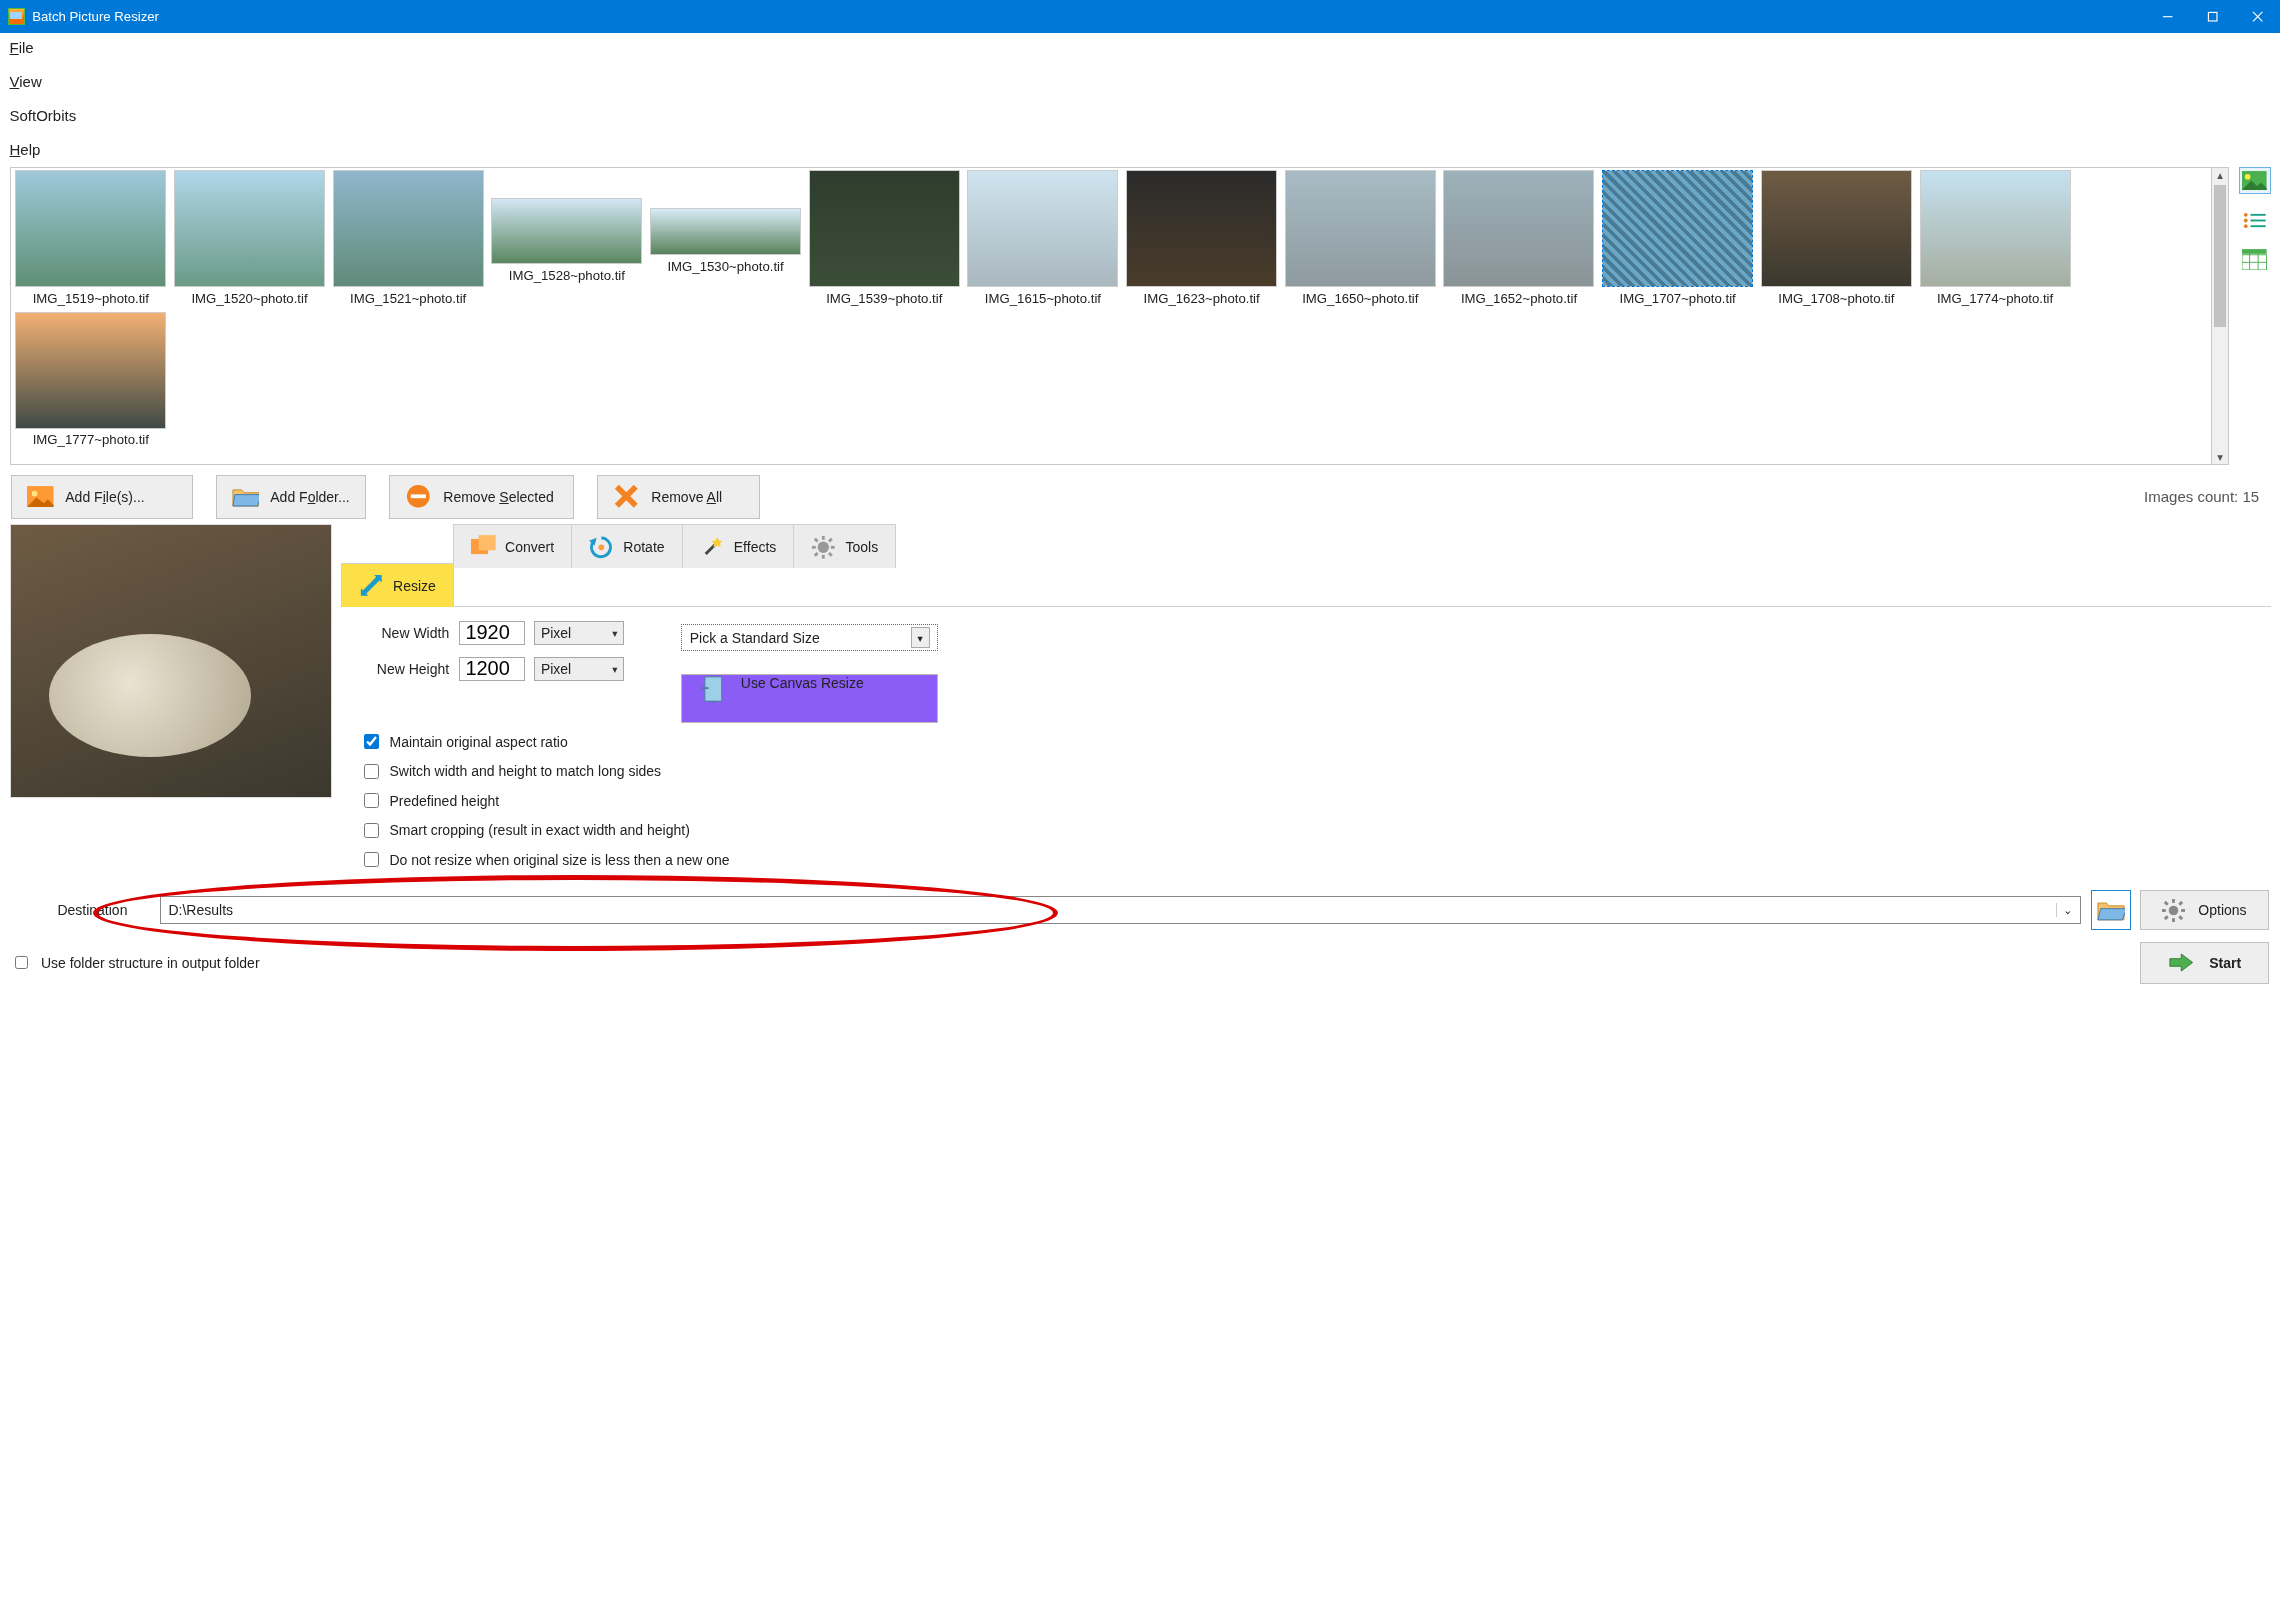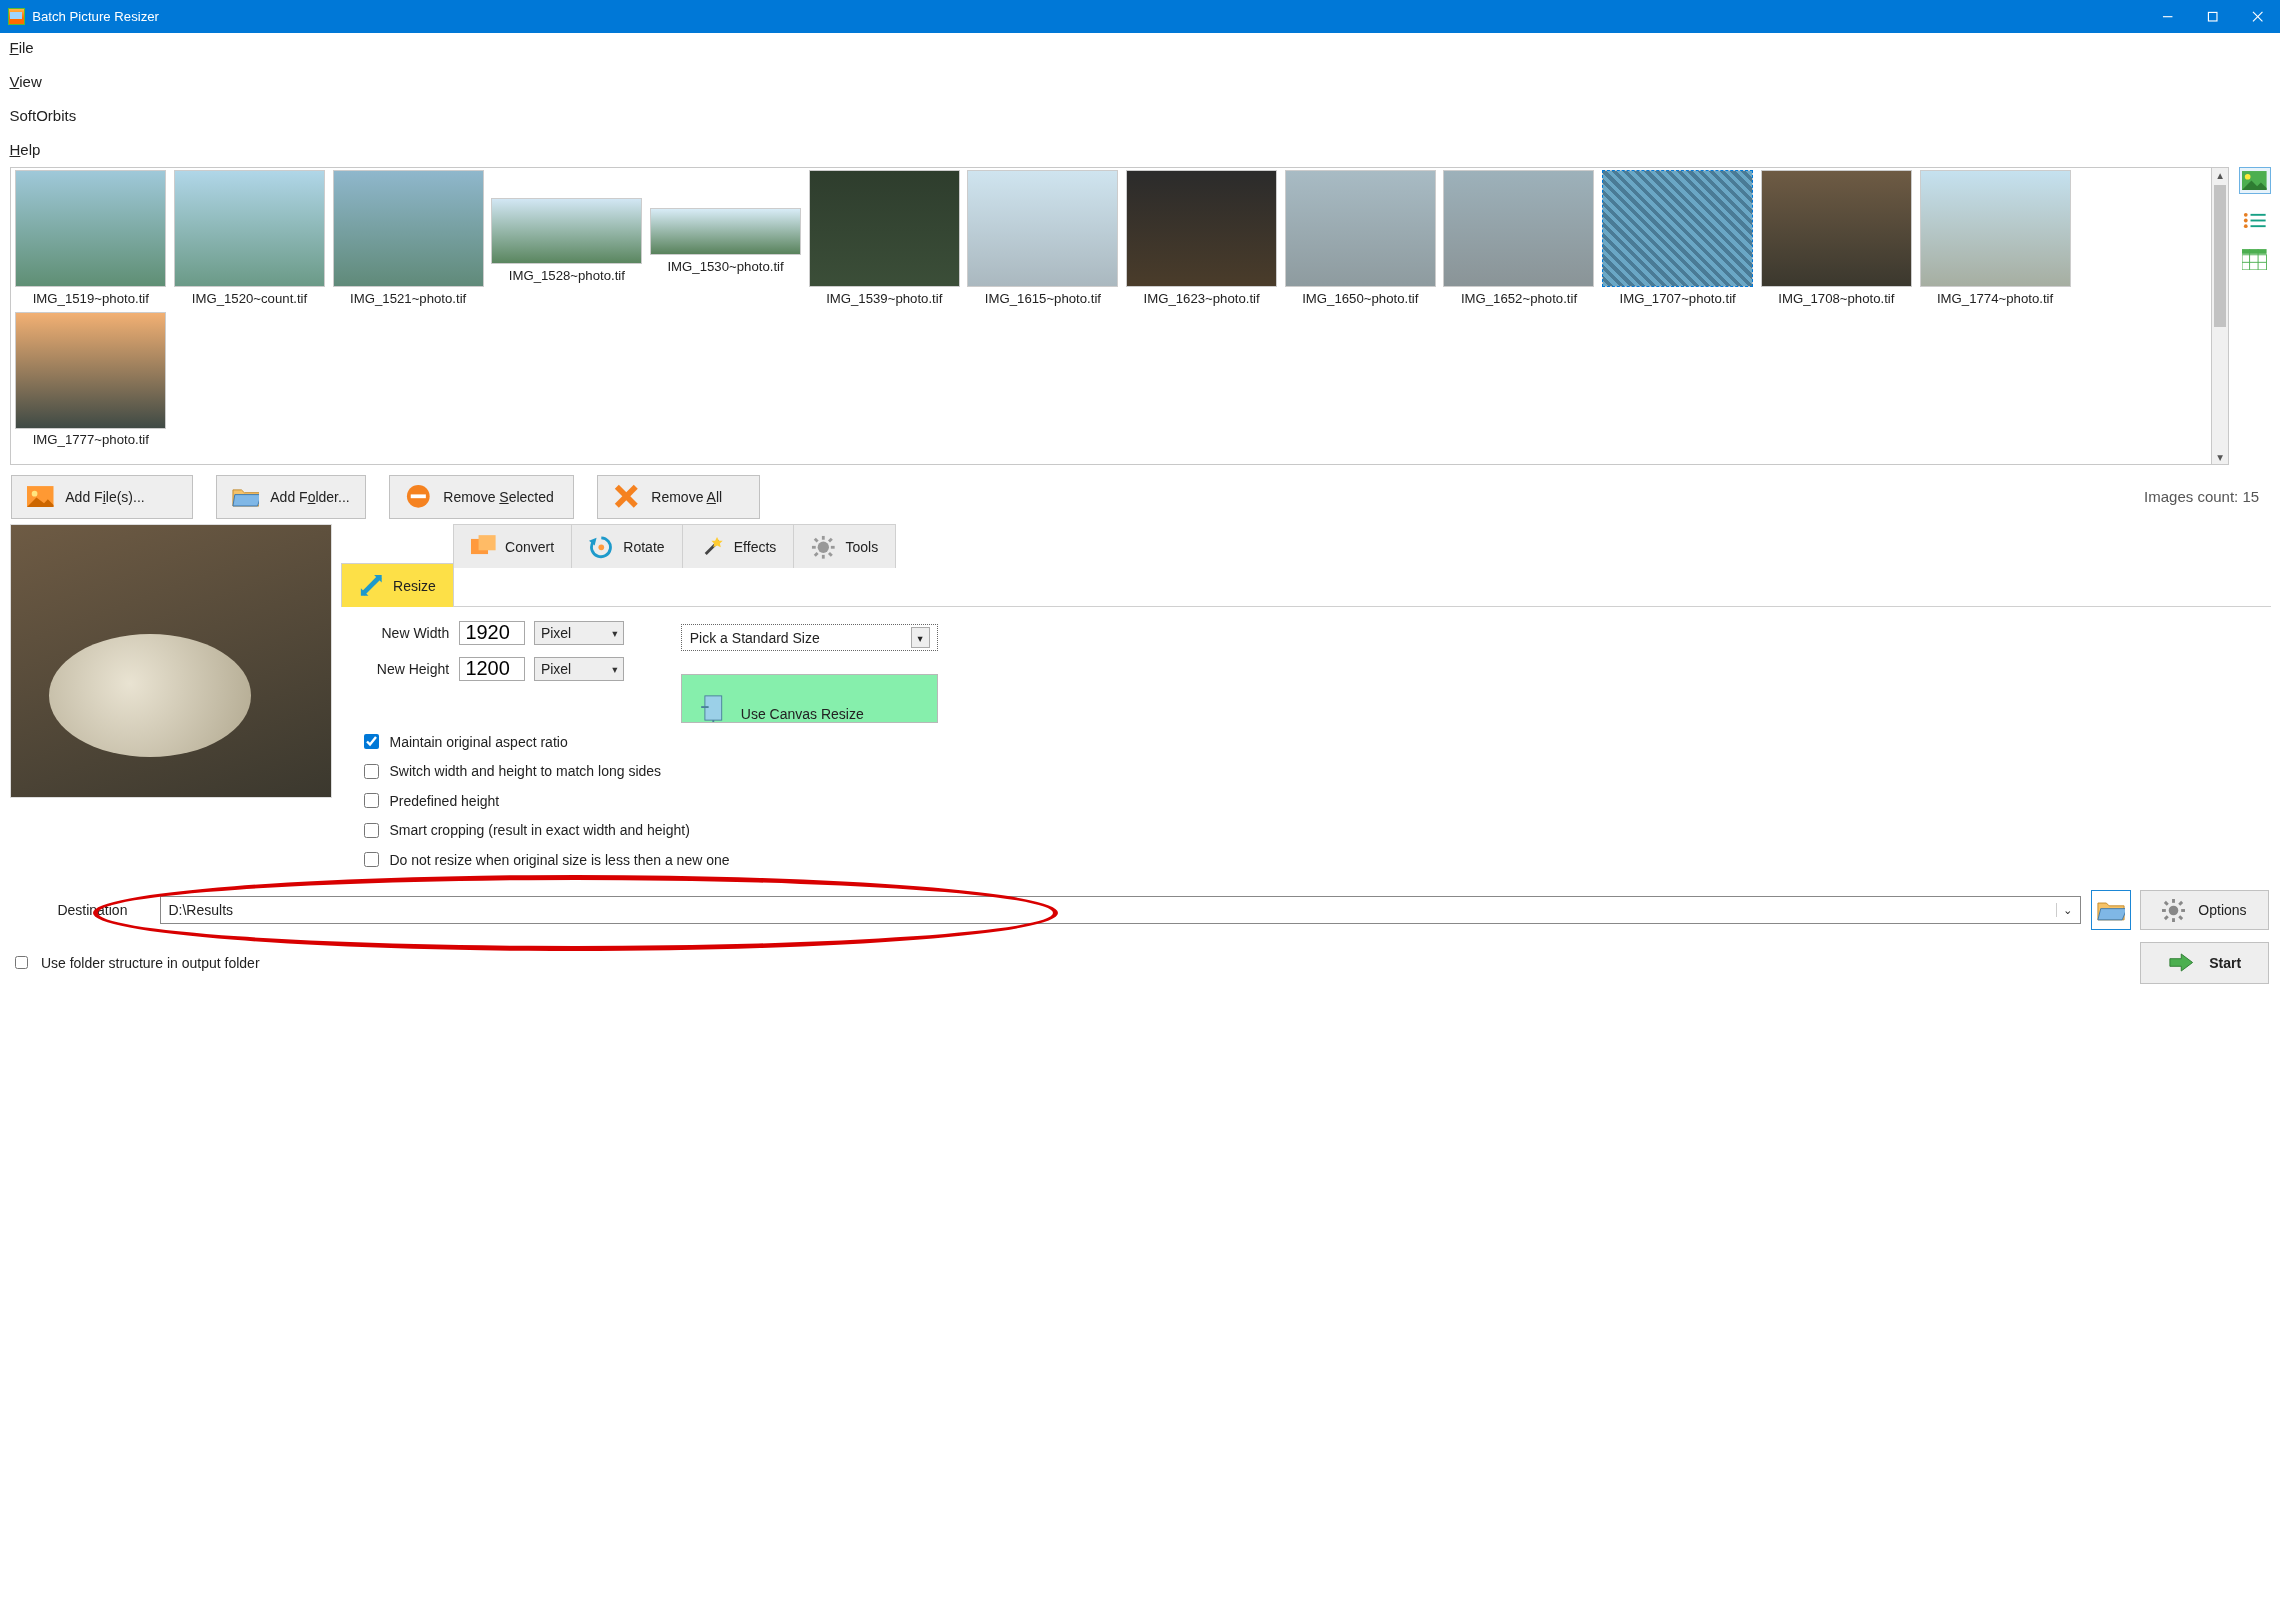--- a/index.html
+++ b/index.html
@@ -69,21 +69,21 @@
 .pane { padding: 13.2px 13.2px 5.7px 13.2px; }
 .frow { display: flex; align-items: center; gap: 9.5px; margin-bottom: 11.4px; }
 .frow .lbl { width: 95px; text-align: right; }
 .frow input[type=text].num { width: 66px; height: 24.6px; border: 0.9px solid #a8a8a8; padding: 1.9px 5.7px; font-size: 20px; }
 .combo { height: 24.6px; border: 0.9px solid #a8a8a8; background: #eee; display: flex; align-items: center; padding: 0 5.7px; gap: 5.7px; min-width: 90px; justify-content: space-between; }
 .combo .chev { font-size: 10.4px; color: #333; }
 
 .stdcombo { border: 0.9px solid #666; background: #fff; height: 26.5px; display:flex; align-items:center; padding: 0 7.6px; min-width: 257px; justify-content:space-between; border-style: dotted; }
 .stdcombo .chevbox { width: 19px; height: 21px; border: 0.9px solid #aaa; background:#eee; display:flex; align-items:center; justify-content:center; font-size:10.4px; }
 
-.canvasbtn { border: 0.9px solid #b8b8b8; background: #86efac; height: 49px; display:flex; align-items:flex-end; padding: 0 19px; gap: 15px; }
+.canvasbtn { border: 0.9px solid #b8b8b8; background: #8b5cf6; height: 49px; display:flex; align-items:flex-start; padding: 0 19px; gap: 15px; }
 
 .cbrow { display: flex; align-items: center; gap: 7.6px; margin: 8.5px 0 8.5px 5.7px; }
 .cbrow input[type=checkbox] { width: 15px; height: 15px; accent-color: #0078d7; }
 
 
 .destrow { display: flex; align-items: center; padding: 5.7px 11.4px; gap: 9.5px; position: relative; margin-left: 46px; }
 .destrow .dlbl { width: 93px; }
 .destcombo { flex: 1; height: 28px; border: 0.9px solid #888; background: #fff; display: flex; align-items: center; padding: 0 7.6px; justify-content: space-between; }
 .destcombo .chev { font-size: 11.4px; border-left: 0.9px solid #ccc; padding-left: 5.7px; }
 .browsebtn { width: 40px; height: 40px; border: 1.9px solid #1b87d6; display:flex; align-items:center; justify-content:center; background:#fff; }
@@ -134,21 +134,21 @@
 </div>
 
 <div class="gallery-wrap">
   <div class="gallery" id="gallery">
       <div class="thumb">
         <div class="img c1"></div>
         <div class="cap">IMG_1519~photo.tif</div>
       </div>
       <div class="thumb">
         <div class="img c2"></div>
-        <div class="cap">IMG_1520~count.tif</div>
+        <div class="cap">IMG_1520~photo.tif</div>
       </div>
       <div class="thumb">
         <div class="img c3"></div>
         <div class="cap">IMG_1521~photo.tif</div>
       </div>
       <div class="thumb">
         <div class="img c4"></div>
         <div class="cap">IMG_1528~photo.tif</div>
       </div>
       <div class="thumb">

